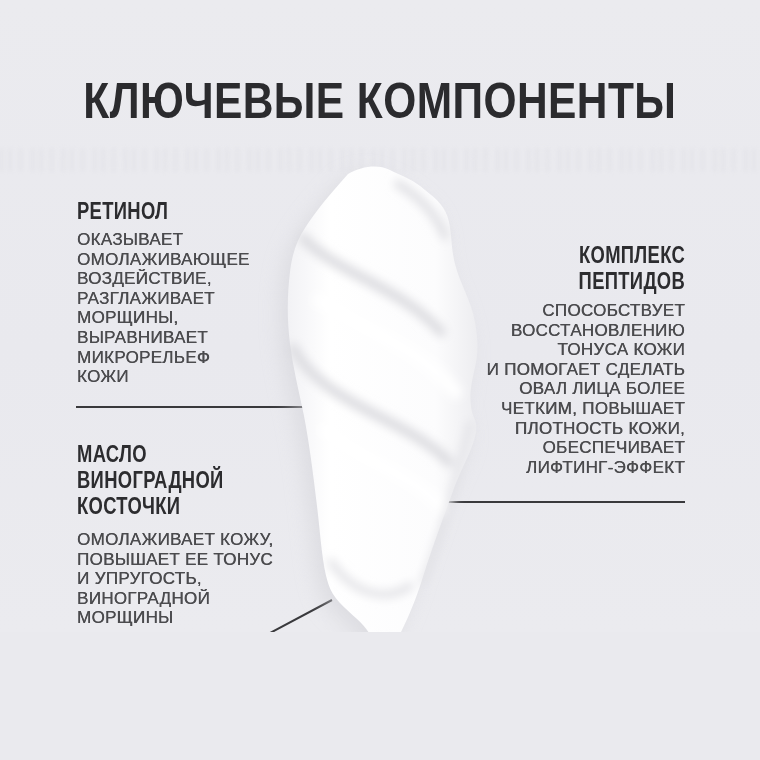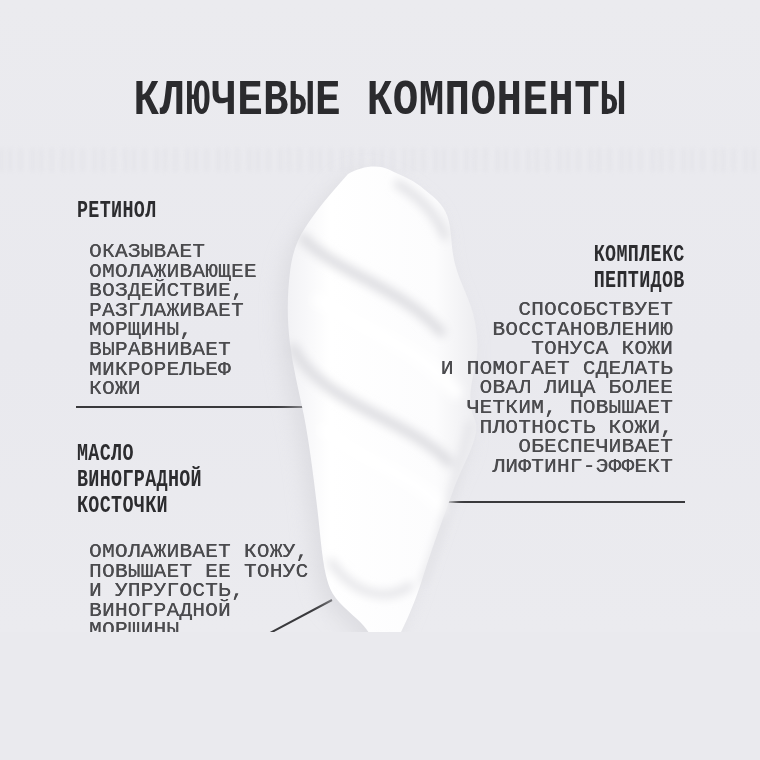--- a/index.html
+++ b/index.html
@@ -6,21 +6,21 @@
     margin: 0;
     padding: 0;
     background: #eaeaee;
   }
   .canvas {
     position: relative;
     width: 760px;
     height: 632px;
     overflow: hidden;
     background: linear-gradient(180deg, #ebebef 0%, #e9e9ee 55%, #ebebef 100%);
-    font-family: Liberation Mono, monospace;
+    font-family: Liberation Sans, sans-serif;
   }
 
   
   .title-wrap {
     position: absolute;
     left: 0;
     top: 76px;
     width: 760px;
     text-align: center;
   }
@@ -73,40 +73,40 @@
     font-size: 23px;
     font-weight: 700;
     line-height: 26px;
     letter-spacing: 0.4px;
     color: #2c2c2f;
     white-space: pre-line;
     transform: scaleX(0.8);
   }
   .comp-body {
     position: absolute;
-    margin: 12px;
-    font-size: 21px;
+    margin: 0;
+    font-size: 17px;
     font-weight: 400;
     line-height: 19.6px;
     letter-spacing: 0.3px;
     color: #4b4b4e;
     text-shadow: 0.35px 0 0 #4b4b4e;
     white-space: pre-line;
   }
   .align-left { transform-origin: 0 0; text-align: left; }
   .align-right { transform-origin: 100% 0; text-align: right; }
 
   .retinol-heading { left: 77px; top: 198px; }
   .retinol-body    { left: 77px; top: 230px; width: 210px; }
 
   .oil-heading { left: 77px; top: 441px; }
   .oil-body    { left: 77px; top: 530px; width: 220px; }
 
   .peptide-heading { right: 75px; top: 242px; }
-  .peptide-body    { right: 75px; top: 288px; width: 240px; }
+  .peptide-body    { right: 75px; top: 301px; width: 240px; }
 </style>
 </head>
 <body>
 
 <div class="canvas">
 
   <div class="title-wrap">
     <span class="title">КЛЮЧЕВЫЕ КОМПОНЕНТЫ</span>
   </div>
 

